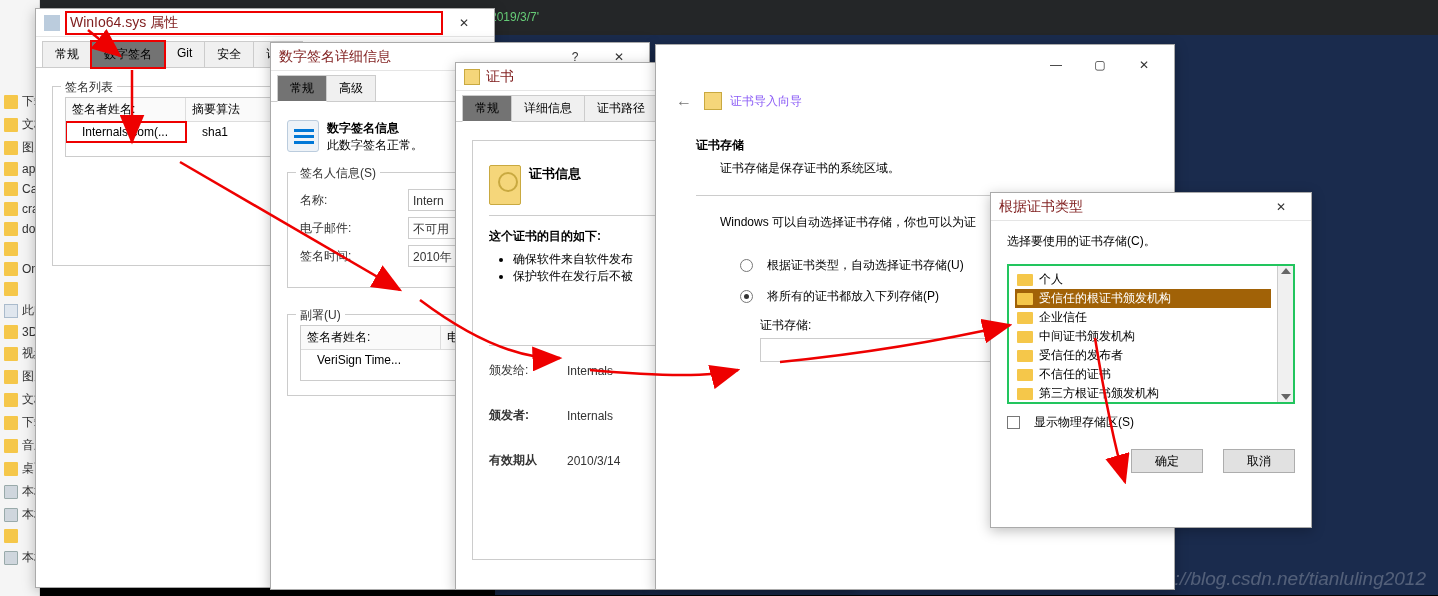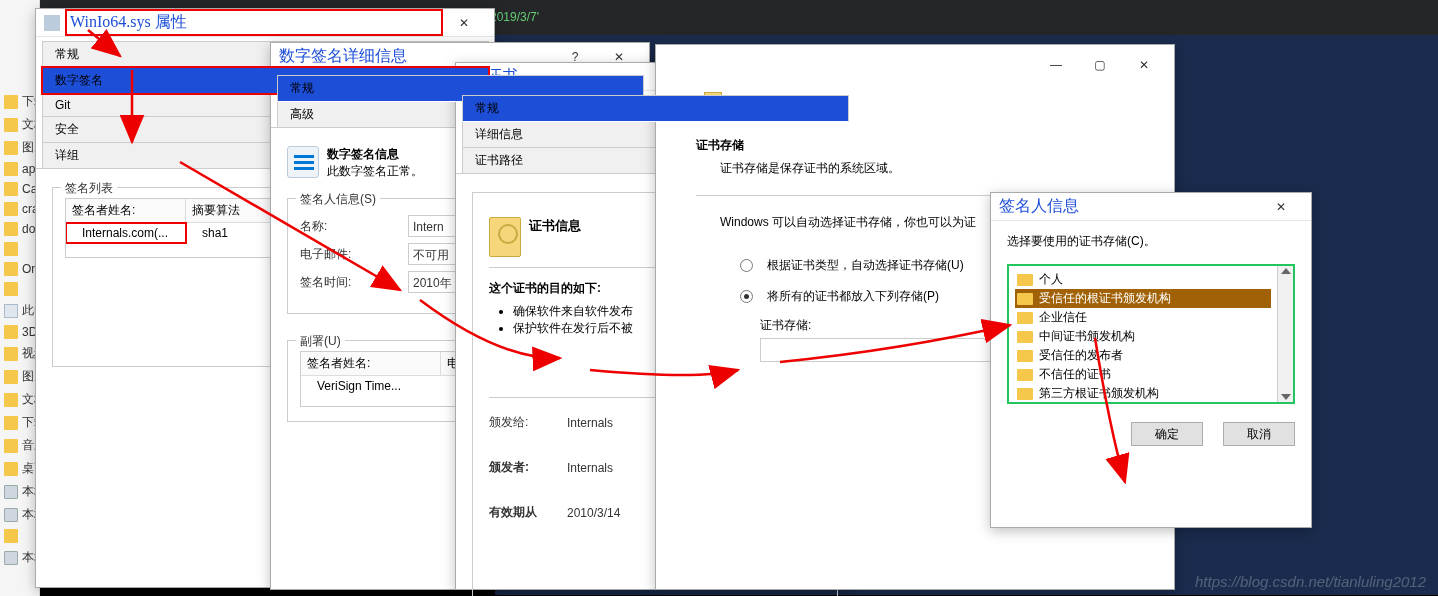--- a/index.html
+++ b/index.html
@@ -9,25 +9,25 @@
   .explorer-col { position: absolute; left: 0; top: 0; width: 40px; height: 100%; background: #f5f5f5; border-right: 1px solid #ddd; padding-top: 90px; }
   .explorer-col .it { display: flex; align-items: center; gap: 4px; padding: 3px 4px; color: #333; white-space: nowrap; overflow: hidden; }
   .explorer-col .ic { width: 14px; height: 14px; flex-shrink: 0; display: inline-block; }
   .folder { background: #f5c74a; border-radius: 1px; }
   .drive { background: #cfd6dd; border: 1px solid #9aa; border-radius: 1px; }
   .pc { background: #dfe6ee; border: 1px solid #abc; }
   .tree-ico { width:16px; height:12px; background:#f5c74a; border-radius:1px; flex-shrink:0; display:inline-block; }
 
   .win { position: absolute; background: #fff; border: 1px solid #aaa; box-shadow: 0 3px 12px rgba(0,0,0,0.25); }
   .titlebar { height: 28px; display: flex; align-items: center; padding: 0 8px; background: #fff; border-bottom: 1px solid #e5e5e5; position: relative; }
-  .titlebar .ttl { flex: 1; color: #1d4ed8; font-size: 16px; font-family: Liberation Serif, serif; }
+  .titlebar .ttl { flex: 1; color: #7f1d1d; font-size: 14px; }
   .tb-btn { width: 44px; height: 28px; display: flex; align-items: center; justify-content: center; color: #333; }
-  .tabs { display: flex; border-bottom: 1px solid #ccc; padding: 4px 6px 0 6px; gap: 0; flex-direction: column; }
+  .tabs { display: flex; border-bottom: 1px solid #ccc; padding: 4px 6px 0 6px; gap: 0; }
   .tab { padding: 4px 12px; border: 1px solid #ccc; border-bottom: none; background: #f0f0f0; margin-right: -1px; cursor: pointer; position: relative; }
-  .tab.active { background: #1d4ed8; border-bottom: 1px solid #fff; margin-bottom: -1px; z-index: 2; }
+  .tab.active { background: #737373; border-bottom: 1px solid #fff; margin-bottom: -1px; z-index: 2; }
   .pane { padding: 12px 16px; }
   .grp { border: 1px solid #ccc; padding: 10px 12px 14px 12px; margin-top: 6px; position: relative; }
   .grp > .lg { position: absolute; top: -8px; left: 8px; background: #fff; padding: 0 4px; color: #333; }
   .row { display: flex; align-items: center; margin: 6px 0; gap: 8px; }
   .lbl { width: 100px; color: #333; }
   .val { flex: 1; border: 1px solid #ccc; padding: 2px 4px; background: #fff; color: #333; height: 22px; line-height: 18px; overflow: hidden; }
   .plain { flex: 1; color: #333; }
   .list { border: 1px solid #ccc; height: 60px; overflow: hidden; }
   .list-hdr { display: flex; background: #fafafa; border-bottom: 1px solid #ddd; }
   .list-hdr > div { padding: 3px 6px; border-right: 1px solid #ddd; }
@@ -45,21 +45,21 @@
   .radio.sel::after { content:""; position:absolute; left:3px; top:3px; width:5px; height:5px; background:#333; border-radius:50%; }
   .chk { width:13px; height:13px; border:1px solid #777; display:inline-block; margin-right:6px; flex-shrink:0; }
   .treebox { border:2px solid #22c55e; height:140px; overflow:hidden; display:flex; }
   .treebody { flex:1; padding:4px 6px; overflow:hidden; }
   .tree-sc { width:16px; background:#f0f0f0; border-left:1px solid #ccc; position:relative; }
   .tree-sc::before, .tree-sc::after { content:""; position:absolute; left:3px; width:0; height:0; border-left:5px solid transparent; border-right:5px solid transparent; }
   .tree-sc::before { top:2px; border-bottom:6px solid #666; }
   .tree-sc::after { bottom:2px; border-top:6px solid #666; }
   .tree-item { display:flex; align-items:center; gap:6px; padding:1px 2px; }
   .tree-item.sel { background:#a16207; color:#fff; }
-  .watermark { position:absolute; right:12px; bottom:6px; color:rgba(255,255,255,0.25); font-size:15px; font-style:italic; z-index:9990;margin-top:34px; }
+  .watermark { position:absolute; right:12px; bottom:6px; color:rgba(255,255,255,0.25); font-size:19px; font-style:italic; z-index:9990;margin-top:34px; }
   .backarrow { width:24px; height:24px; display:flex; align-items:center; justify-content:center; color:#777; font-size:16px; margin-right:8px; }
 </style>
 </head>
 <body>
 
 <div class="dark-top"><span>2019/3/7'</span></div>
 <div class="dark-right"></div>
 
 <div class="explorer-col" id="exp">
     <div class="it">
@@ -300,21 +300,21 @@
       <div style="margin:12px 0 0 20px;">
         <div>证书存储:</div>
         <div class="val" style="width:260px; height:24px; margin-top:4px;"></div>
       </div>
     </div>
   </div>
 </div>
 
 <div class="win" style="left:990px; top:192px; width:322px; height:336px;">
   <div class="titlebar">
-    <span class="ttl">签名人信息</span>
+    <span class="ttl">根据证书类型</span>
     <div class="tb-btn close">✕</div>
   </div>
   <div class="pane">
     <div>选择要使用的证书存储(C)。</div>
     <div class="treebox" style="margin-top:14px;">
       <div class="treebody" id="tree">
           <div class="tree-item">
             <span class="tree-ico"></span>
             <span>个人</span>
           </div>
@@ -338,20 +338,24 @@
             <span class="tree-ico"></span>
             <span>不信任的证书</span>
           </div>
           <div class="tree-item">
             <span class="tree-ico"></span>
             <span>第三方根证书颁发机构</span>
           </div>
         </div>
       <div class="tree-sc"></div>
     </div>
+    <label class="row" style="margin-top:10px;">
+      <span class="chk"></span>
+      <span>显示物理存储区(S)</span>
+    </label>
     <div style="display:flex; justify-content:flex-end; gap:20px; margin-top:18px;">
       <div class="btn">确定</div>
       <div class="btn">取消</div>
     </div>
   </div>
 </div>
 
 <svg class="overlay">
   <defs>
       <marker id="ah" markerWidth="12" markerHeight="10" refX="11" refY="5" orient="auto">

